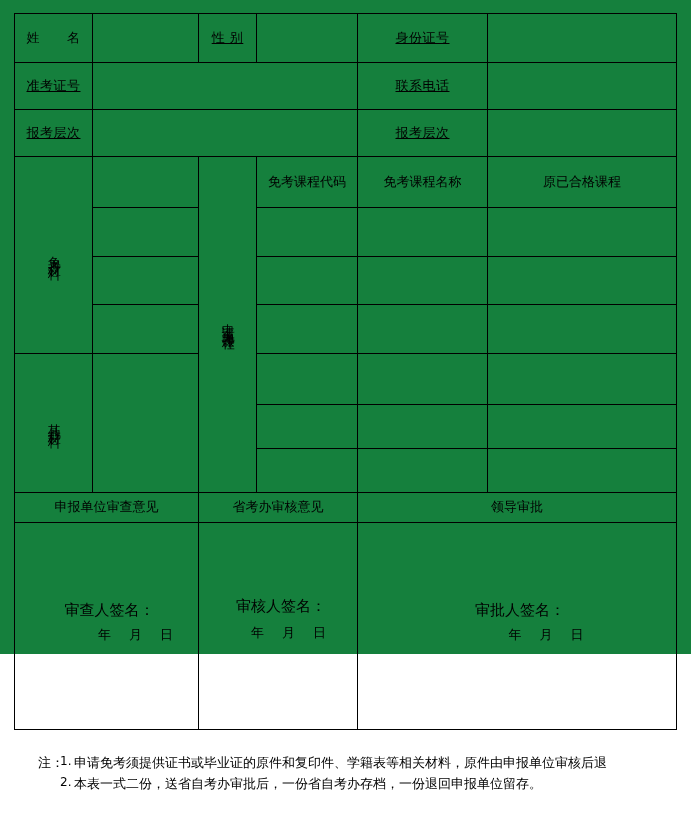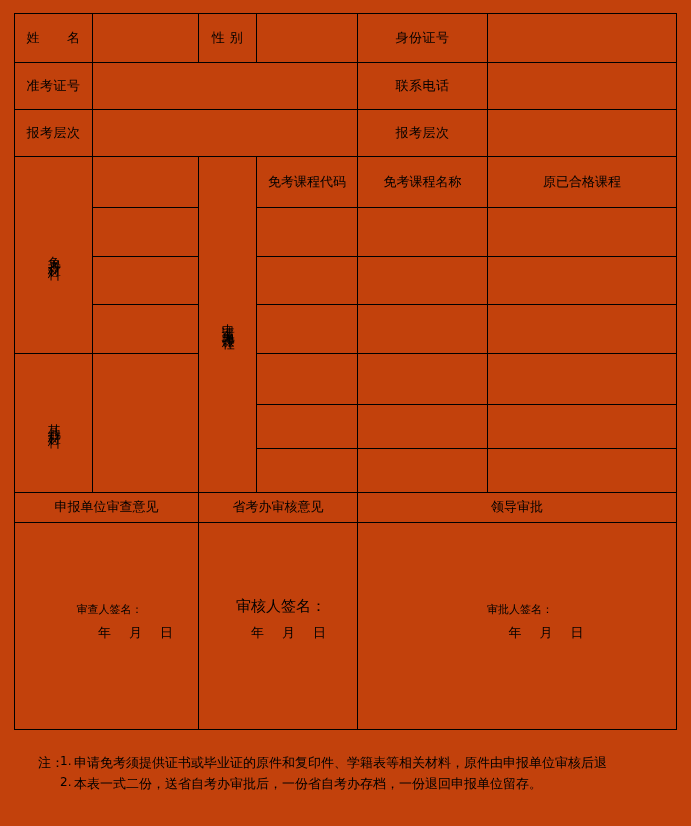--- a/index.html
+++ b/index.html
@@ -10,42 +10,43 @@
   body {
     width: 691px;
     height: 826px;
     font-family: "DejaVu Sans", "Liberation Sans", sans-serif;
     color: #000000;
     overflow: hidden;
   }
   .page {
     position: relative;
     width: 691px;
-    height: 826px;
-    background: #c2410c;
+    height: 654px;
+    background: #15803d;
   }
   table.form {
     position: absolute;
     left: 14px;
     top: 13px;
     width: 662px;
     border-collapse: collapse;
     table-layout: fixed;
   }
   table.form td {
     border: 1px solid #000000;
     padding: 0;
     font-size: 13px;
     text-align: center;
     vertical-align: middle;
     line-height: 1.25;
   }
   .lbl {
     font-size: 13px;
     letter-spacing: 0.5px;
+    text-decoration: underline;
   }
   .lbl-wide {
     font-size: 13px;
     letter-spacing: 0.5px;
   }
   .vlabel {
     font-size: 13px;
     line-height: 1.45;
     letter-spacing: 0px;
     text-align: center;
@@ -62,21 +63,21 @@
     margin-top: 28px;
   }
   .sign-cell {
     position: relative;
     text-align: left;
     vertical-align: bottom;
   }
   .sign-name {
     display: block;
     padding-left: 6px;
-    font-size: 11px;
+    font-size: 15px;
     white-space: nowrap;
     text-align: center;
   }
   .sign-date {
     display: block;
     padding-left: 6px;
     font-size: 13px;
     white-space: nowrap;
     margin-top: 8px;
     margin-bottom: 8px;

